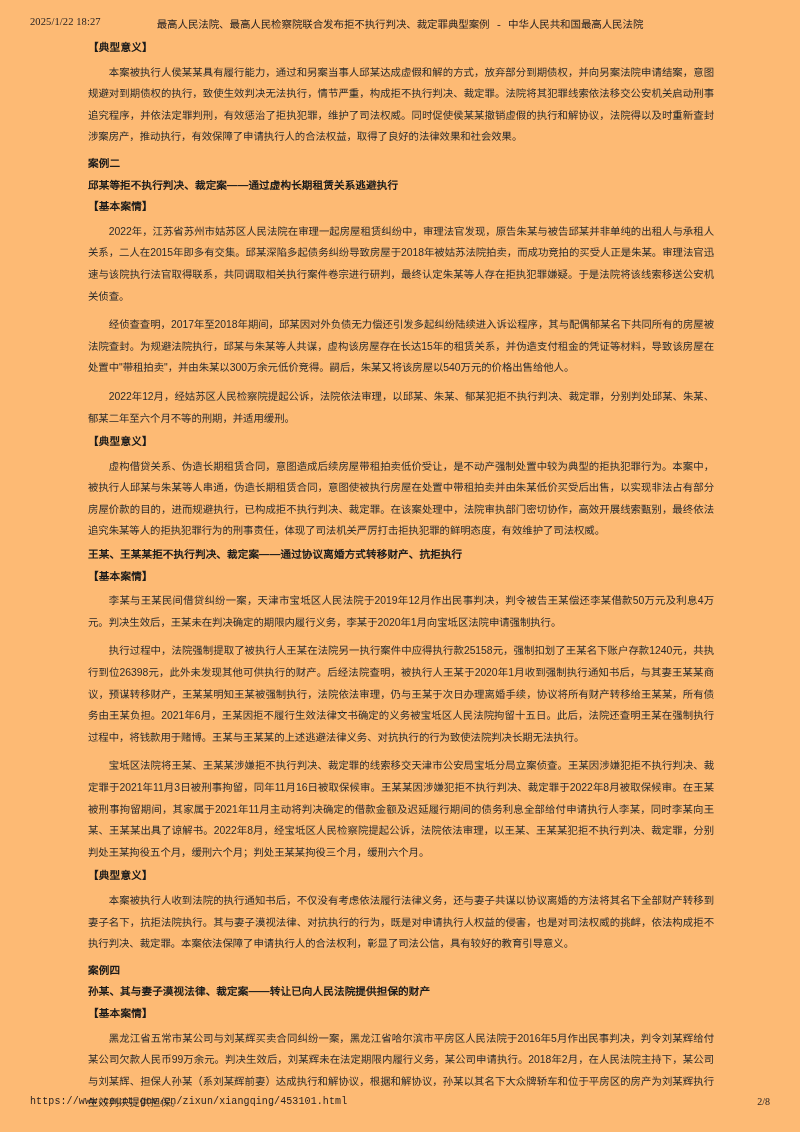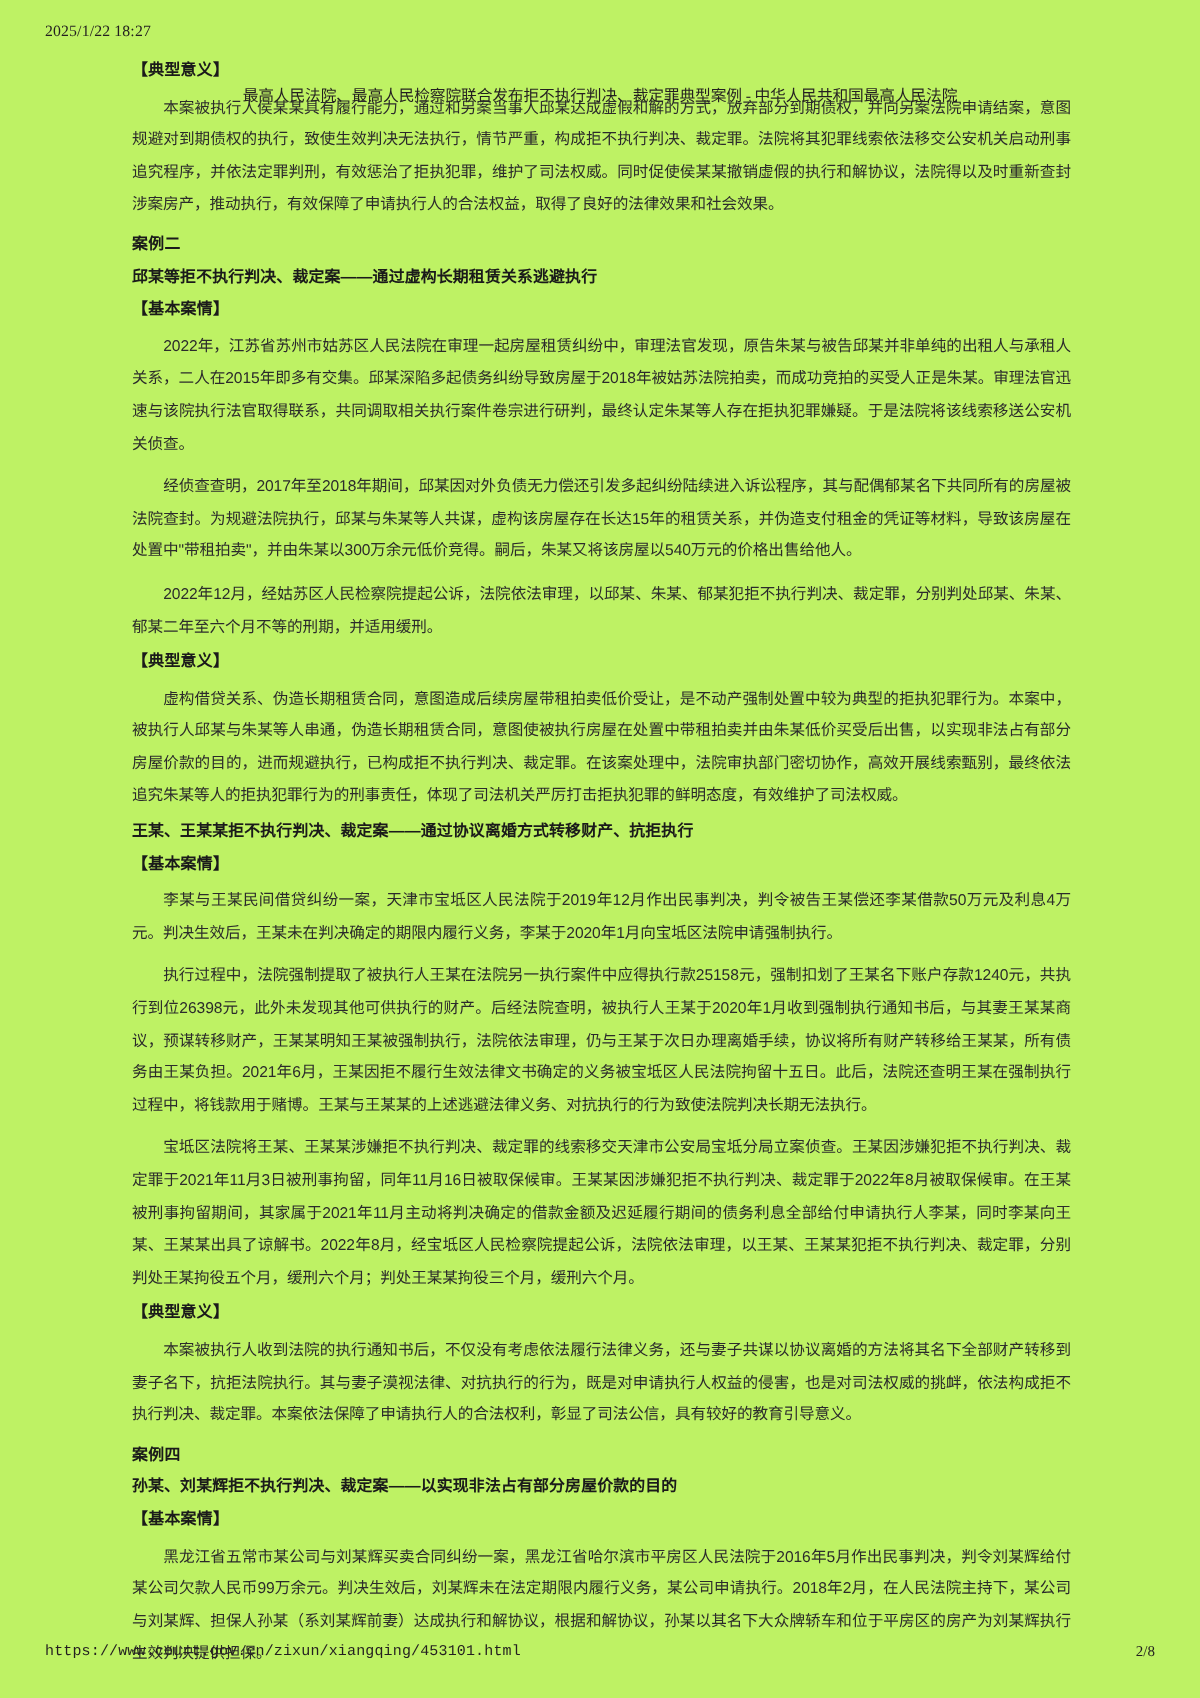--- a/index.html
+++ b/index.html
@@ -13,21 +13,21 @@
     height: 1132px;
     position: relative;
     font-family: "Liberation Serif", "DejaVu Serif", serif;
     color: #000000;
     overflow: hidden;
   }
 
   .page {
     position: absolute;
     inset: 0;
-    background: #bef264;
+    background: #fdba74;
   }
 
   
   .page-header {
     position: absolute;
     top: 16px;
     left: 0;
     right: 0;
     height: 16px;
     display: flex;
@@ -40,26 +40,25 @@
     font-size: 10.5px;
     color: #231f20;
     white-space: nowrap;
     letter-spacing: 0.1px;
   }
   .header-title {
     position: absolute;
     left: 0;
     right: 0;
     text-align: center;
-    font-family: Liberation Serif, serif;
+    font-family: Liberation Mono, monospace;
     font-size: 10.5px;
     color: #231f20;
     white-space: nowrap;
     letter-spacing: -0.1px;
-    margin-top: 39px;
   }
 
   
   .content {
     position: absolute;
     top: 42px;
     left: 88px;
     width: 626px;
   }
 
@@ -164,21 +163,21 @@
 
     <div class="sec-label">【基本案情】</div>
     <p class="para">李某与王某民间借贷纠纷一案，天津市宝坻区人民法院于2019年12月作出民事判决，判令被告王某偿还李某借款50万元及利息4万元。判决生效后，王某未在判决确定的期限内履行义务，李某于2020年1月向宝坻区法院申请强制执行。</p>
     <p class="para">执行过程中，法院强制提取了被执行人王某在法院另一执行案件中应得执行款25158元，强制扣划了王某名下账户存款1240元，共执行到位26398元，此外未发现其他可供执行的财产。后经法院查明，被执行人王某于2020年1月收到强制执行通知书后，与其妻王某某商议，预谋转移财产，王某某明知王某被强制执行，法院依法审理，仍与王某于次日办理离婚手续，协议将所有财产转移给王某某，所有债务由王某负担。2021年6月，王某因拒不履行生效法律文书确定的义务被宝坻区人民法院拘留十五日。此后，法院还查明王某在强制执行过程中，将钱款用于赌博。王某与王某某的上述逃避法律义务、对抗执行的行为致使法院判决长期无法执行。</p>
     <p class="para">宝坻区法院将王某、王某某涉嫌拒不执行判决、裁定罪的线索移交天津市公安局宝坻分局立案侦查。王某因涉嫌犯拒不执行判决、裁定罪于2021年11月3日被刑事拘留，同年11月16日被取保候审。王某某因涉嫌犯拒不执行判决、裁定罪于2022年8月被取保候审。在王某被刑事拘留期间，其家属于2021年11月主动将判决确定的借款金额及迟延履行期间的债务利息全部给付申请执行人李某，同时李某向王某、王某某出具了谅解书。2022年8月，经宝坻区人民检察院提起公诉，法院依法审理，以王某、王某某犯拒不执行判决、裁定罪，分别判处王某拘役五个月，缓刑六个月；判处王某某拘役三个月，缓刑六个月。</p>
 
     <div class="sec-label">【典型意义】</div>
     <p class="para">本案被执行人收到法院的执行通知书后，不仅没有考虑依法履行法律义务，还与妻子共谋以协议离婚的方法将其名下全部财产转移到妻子名下，抗拒法院执行。其与妻子漠视法律、对抗执行的行为，既是对申请执行人权益的侵害，也是对司法权威的挑衅，依法构成拒不执行判决、裁定罪。本案依法保障了申请执行人的合法权利，彰显了司法公信，具有较好的教育引导意义。</p>
 
     <div class="case-no gap-before-heading">案例四</div>
-    <div class="case-title">孙某、刘某辉拒不执行判决、裁定案——以实现非法占有部分房屋价款的目的</div>
+    <div class="case-title">孙某、其与妻子漠视法律、裁定案——转让已向人民法院提供担保的财产</div>
 
     <div class="sec-label">【基本案情】</div>
     <p class="para">黑龙江省五常市某公司与刘某辉买卖合同纠纷一案，黑龙江省哈尔滨市平房区人民法院于2016年5月作出民事判决，判令刘某辉给付某公司欠款人民币99万余元。判决生效后，刘某辉未在法定期限内履行义务，某公司申请执行。2018年2月，在人民法院主持下，某公司与刘某辉、担保人孙某（系刘某辉前妻）达成执行和解协议，根据和解协议，孙某以其名下大众牌轿车和位于平房区的房产为刘某辉执行生效判决提供担保。</p>
 
   </div>
 
   <div class="page-footer">
     <div class="footer-url">https://www.court.gov.cn/zixun/xiangqing/453101.html</div>
     <div class="footer-page">2/8</div>
   </div>

